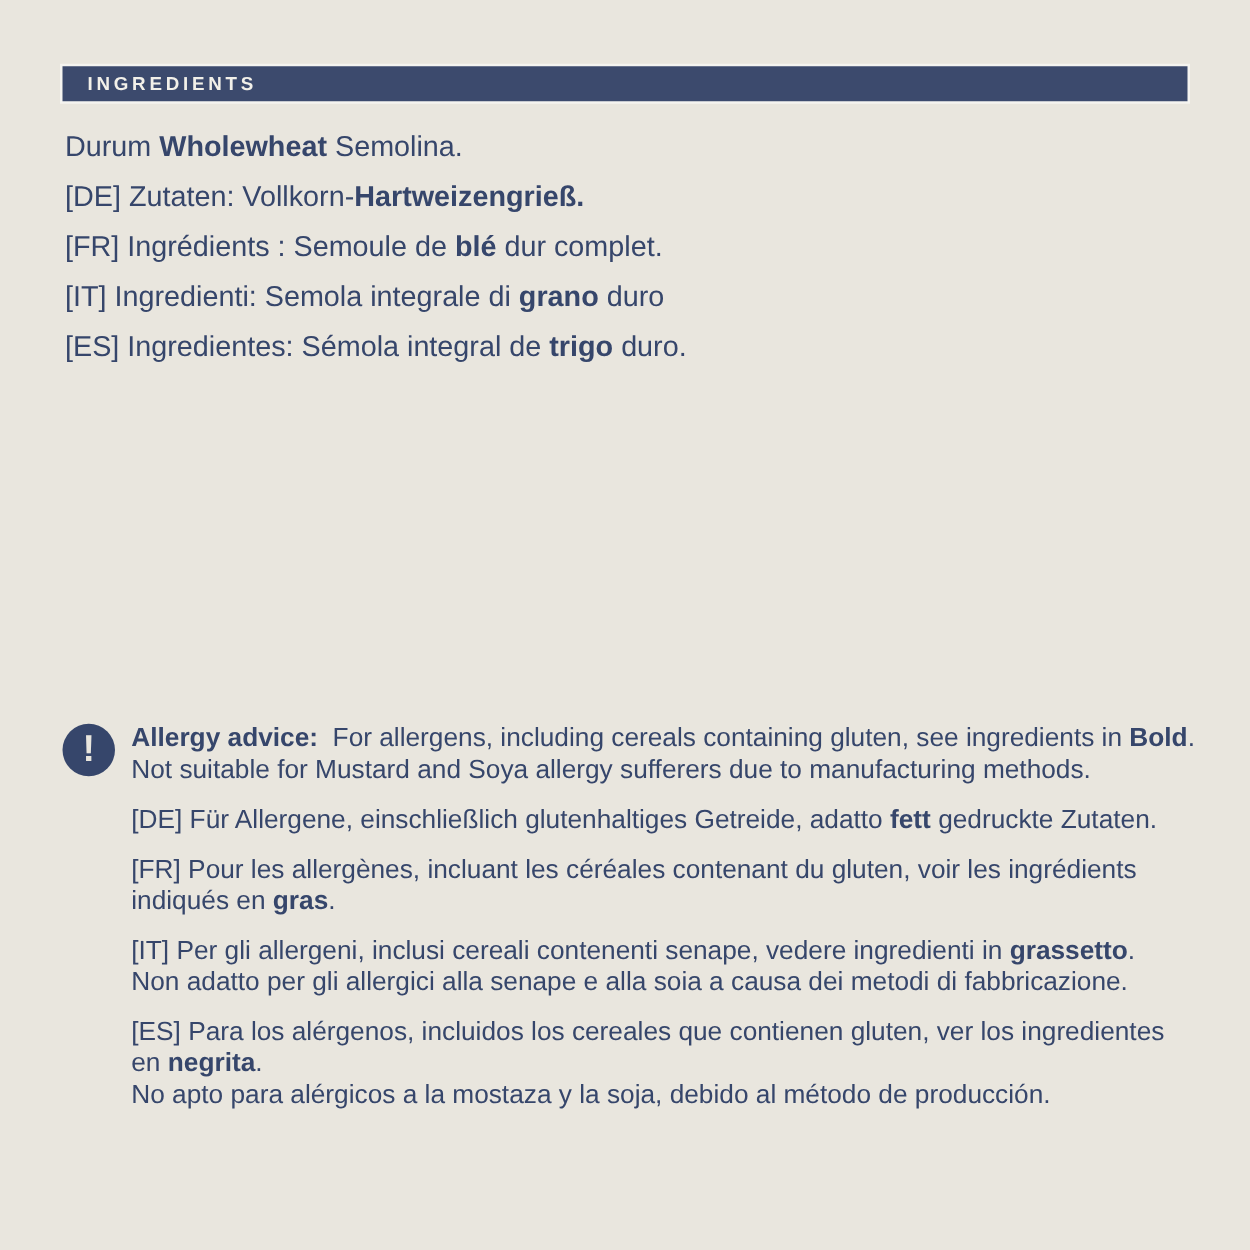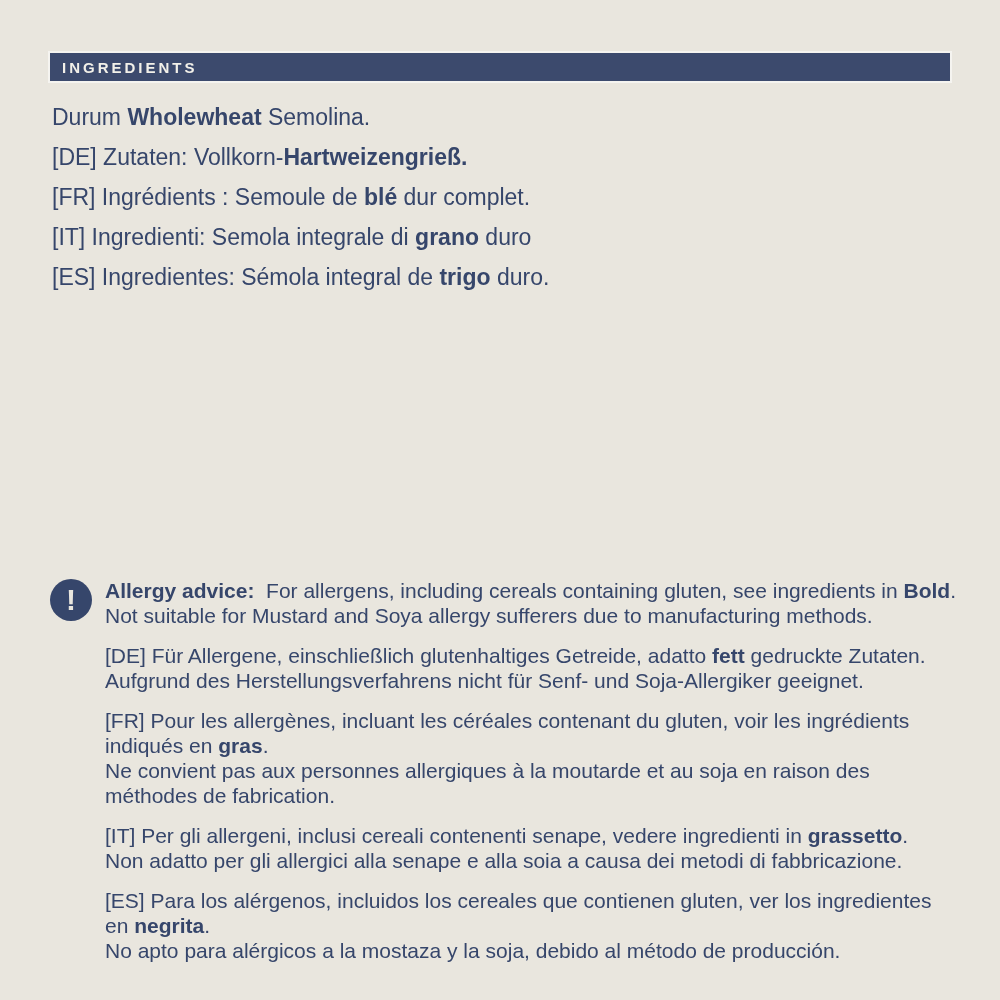--- a/index.html
+++ b/index.html
@@ -23,21 +23,21 @@
     position: absolute;
     left: 50px;
     top: 53px;
     width: 900px;
     height: 28px;
     background: #3c4a6d;
     box-shadow: 0 0 0 2px rgba(255,255,255,0.55);
     display: flex;
     align-items: center;
     box-sizing: border-box;
-    padding-left: 12px;
+    padding-left: 20px;
   }
   .bar span {
     color: #f2f0e9;
     font-size: 15px;
     font-weight: bold;
     letter-spacing: 3px;
   }
   
   .ingredients {
     position: absolute;
@@ -112,25 +112,23 @@
     <div class="icon-circle">
       <span>!</span>
     </div>
     <div class="allergy-text" id="allergy-paragraphs">
         <div class="para">
           <div class="line"><b>Allergy advice:</b><span>  For allergens, including cereals containing gluten, see ingredients in </span><b>Bold</b><span>.</span></div>
           <div class="line"><span>Not suitable for Mustard and Soya allergy sufferers due to manufacturing methods.</span></div>
         </div>
         <div class="para">
           <div class="line"><span>[DE] Für Allergene, einschließlich glutenhaltiges Getreide, adatto </span><b>fett</b><span> gedruckte Zutaten.</span></div>
-          <div class="line"><span>Aufgrund des Herstellungsverfahrens nicht für Senf- und Soja-Allergiker geeignet.</span></div>
         </div>
         <div class="para">
           <div class="line"><span>[FR] Pour les allergènes, incluant les céréales contenant du gluten, voir les ingrédients indiqués en </span><b>gras</b><span>.</span></div>
-          <div class="line"><span>Ne convient pas aux personnes allergiques à la moutarde et au soja en raison des méthodes de fabrication.</span></div>
         </div>
         <div class="para">
           <div class="line"><span>[IT] Per gli allergeni, inclusi cereali contenenti senape, vedere ingredienti in </span><b>grassetto</b><span>.</span></div>
           <div class="line"><span>Non adatto per gli allergici alla senape e alla soia a causa dei metodi di fabbricazione.</span></div>
         </div>
         <div class="para">
           <div class="line"><span>[ES] Para los alérgenos, incluidos los cereales que contienen gluten, ver los ingredientes en </span><b>negrita</b><span>.</span></div>
           <div class="line"><span>No apto para alérgicos a la mostaza y la soja, debido al método de producción.</span></div>
         </div>
       </div>

